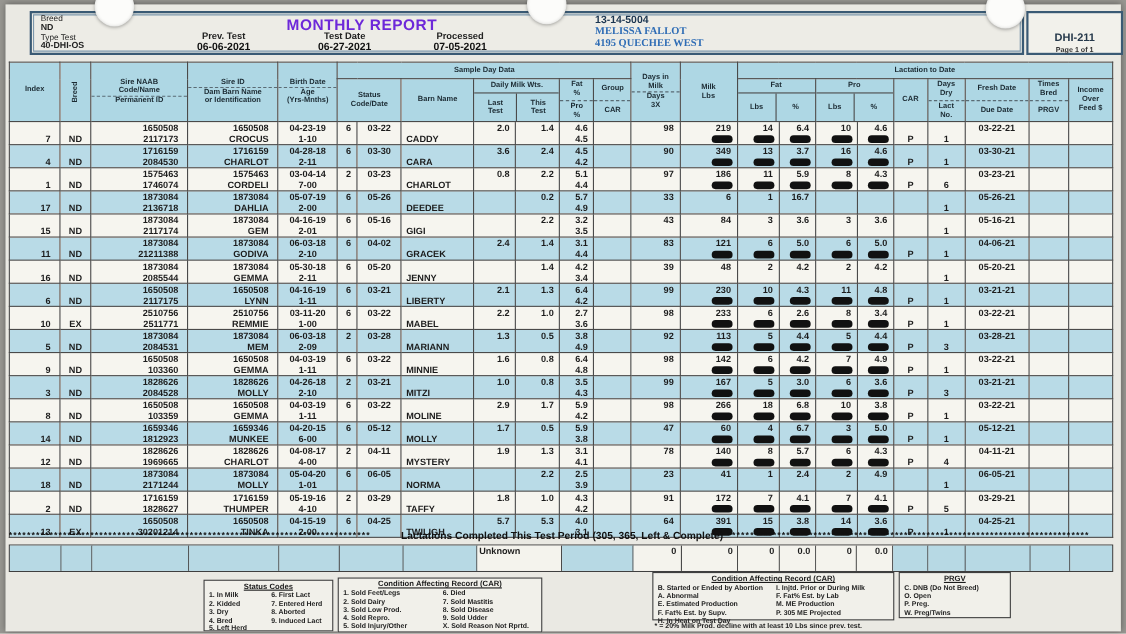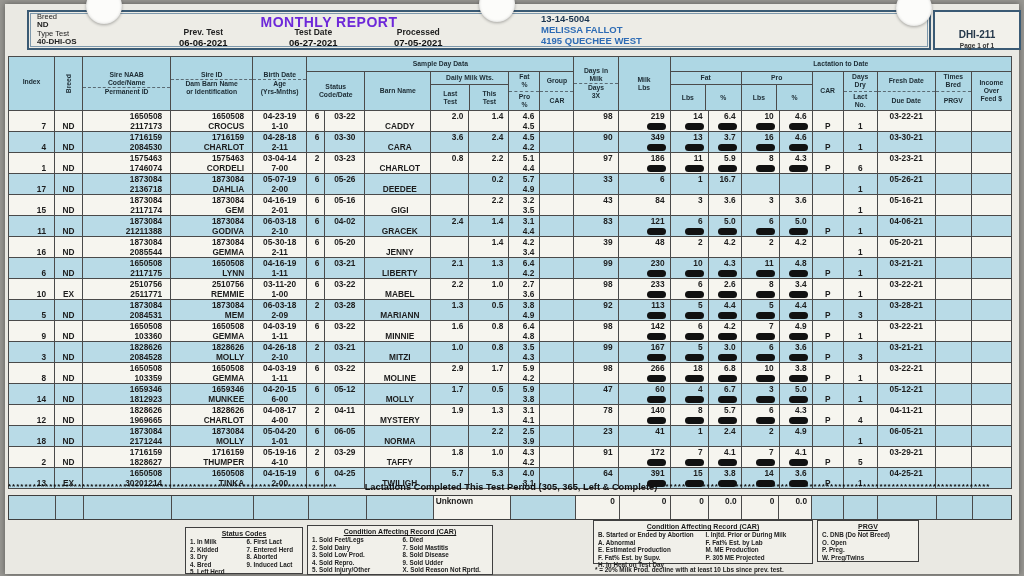--- a/index.html
+++ b/index.html
@@ -17,21 +17,21 @@
            background:#edece6;box-shadow:inset 0 0 0 1px #edece6, inset 0 0 0 2px #7d98ac;}
   .breed-block{position:absolute;left:8px;top:1px;font-size:7.5px;color:#222;line-height:8.4px;}
   .breed-block b{font-size:8px;}
   .report-title{position:absolute;left:200px;top:2px;width:200px;text-align:center;
                 font-size:14px;font-weight:700;letter-spacing:.5px;color:#6d28d9;}
   .date-stack{position:absolute;top:15px;text-align:center;}
   .date-stack .lab{font-size:8.5px;font-weight:700;color:#222;}
   .date-stack .val{font-size:9.5px;font-weight:700;color:#111;}
   .farm-block{position:absolute;left:512px;top:1px;line-height:11px;}
   .farm-block .herd{font-size:9.5px;font-weight:700;color:#1b3550;}
-  .farm-block .own{font-size:9.5px;font-weight:700;color:#2e6cb5;}
+  .farm-block .own{font-size:9.5px;font-weight:700;color:#2e6cb5;font-family:Liberation Serif, serif;}
   .dhi-box{position:absolute;left:928px;top:6px;width:84px;height:36px;border:2px solid #3a5a74;
            background:#f2f1eb;text-align:center;}
   .dhi-box .code{font-size:10px;font-weight:700;color:#25384a;margin-top:17px;}
   .dhi-box .page{font-size:6.5px;font-weight:700;color:#333;margin-top:2px;}
 
   
   table.main{position:absolute;left:3px;top:52px;border-collapse:collapse;table-layout:fixed;
              width:1004px;background:#f6f5ef;}
   table.main th, table.main td{border:1px solid #4a4a4a;padding:0;overflow:hidden;}
   table.main th{background:#aed7e4;font-size:6.8px;line-height:8px;font-weight:700;color:#1c2b33;
@@ -47,21 +47,21 @@
   .dbot{display:flex;height:25px;}
   .dbot>span{flex:1;display:flex;flex-direction:column;justify-content:center;}
   .dbot>span+span{border-left:1px solid #4a4a4a;}
 
   tbody tr{background:#f6f5ef;}
   tbody tr.alt{background:#b9dbe7;}
   td .l1,td .l2{height:10px;line-height:10px;font-size:8.3px;font-weight:700;color:#1c1c1c;white-space:nowrap;}
   .num{text-align:right;padding-right:5px;}
   .rnum{text-align:right;padding-right:8px;}
   .ctr{text-align:center;}
-  .barn{text-align:center;padding-left:4px;font-size:8.6px;}
+  .barn{text-align:left;padding-left:4px;font-size:8.6px;}
   .blobline{display:flex;justify-content:flex-end;align-items:center;padding-right:4px;}
   .blob{display:block;width:19px;height:7px;border-radius:4px;background:#111;}
 
   
   .separator{position:absolute;left:3px;top:476px;width:1006px;height:13px;display:flex;
              align-items:center;font-weight:700;font-size:9.3px;color:#111;}
   .stars{flex:1;overflow:hidden;white-space:nowrap;letter-spacing:1px;font-size:8px;}
   .sep-text{margin:0 4px;white-space:nowrap;}
 
   

